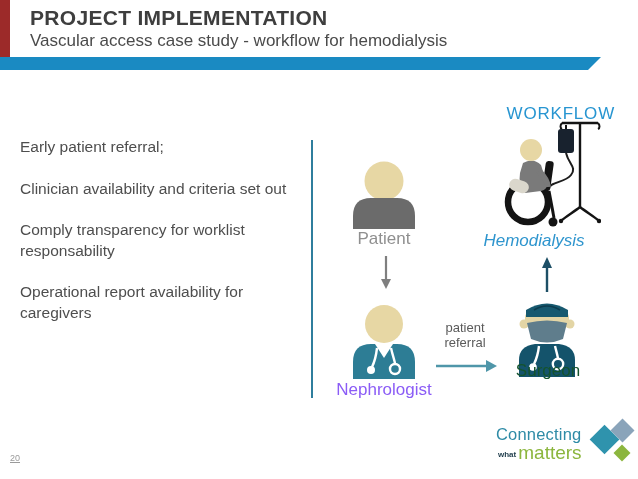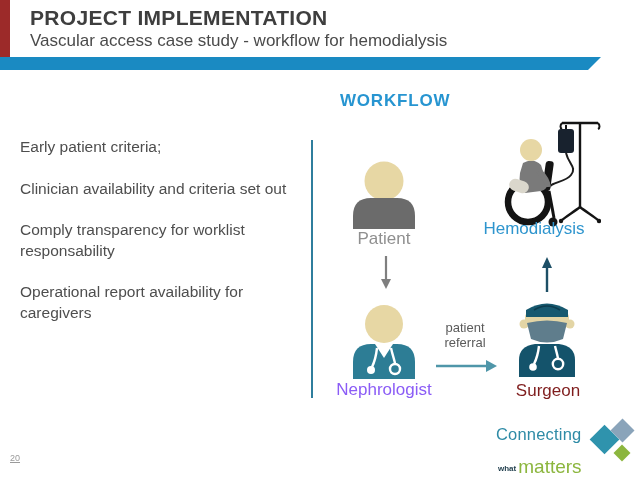--- a/index.html
+++ b/index.html
@@ -18,55 +18,55 @@
 
   
   .goals-heading{left:20px;top:104px;width:278px;text-align:center;
     font-size:17px;font-weight:bold;color:#2795d1;letter-spacing:.8px;}
   .goals-list{left:20px;top:137px;width:282px;}
   .goals-list p{margin:0 0 21px 0;font-size:15.5px;line-height:20.5px;color:#4e4e4e;}
 
   .divider{left:311px;top:140px;width:2px;height:258px;background:#2f7e9d;}
 
   
-  .workflow-heading{left:340px;top:91px;width:275px;text-align:left;
-    font-size:17px;font-weight:bold;color:#2795d1;letter-spacing:.8px;}
+  .workflow-heading{left:340px;top:104px;width:275px;text-align:right;
+    font-size:17px;font-weight:normal;color:#2795d1;letter-spacing:.8px;}
   .node-label{font-size:17px;text-align:center;white-space:nowrap;}
   .lbl-patient{left:344px;top:229px;width:80px;color:#8f8f8f;}
-  .lbl-hemo{left:478px;top:219px;width:112px;color:#2e95ce;}
+  .lbl-hemo{left:478px;top:231px;width:112px;color:#2e95ce;font-style:italic;}
   .lbl-neph{left:325px;top:380px;width:118px;color:#8b5cf6;}
-  .lbl-surg{left:506px;top:381px;width:84px;color:#7f1d1d;}
+  .lbl-surg{left:506px;top:361px;width:84px;color:#14532d;}
   .edge-label{left:432px;top:320px;width:66px;text-align:center;
     font-size:13px;line-height:15px;color:#5a5a5a;}
 
   
   .logo-text{left:496px;top:426px;line-height:1;}
   .logo-top{font-size:16.5px;color:#2e8ba6;letter-spacing:.2px;}
-  .logo-bottom{display:flex;align-items:flex-end;margin-top:14px;}
+  .logo-bottom{display:flex;align-items:flex-end;margin-top:0;}
   .logo-small{font-size:8px;font-weight:bold;color:#1d3b4a;margin:0 2px 3px 2px;}
   .logo-matters{font-size:19px;color:#8cb63e;}
   .diamond{position:absolute;}
   .d-steel{left:614px;top:422px;width:17px;height:17px;background:#8aa4ba;transform:rotate(45deg);}
   .d-teal{left:594px;top:429px;width:21px;height:21px;background:#2f93ad;transform:rotate(45deg);}
   .d-green{left:616px;top:447px;width:12px;height:12px;background:#8cb63e;transform:rotate(45deg);}
 
   .page-number{left:10px;top:453px;font-size:9px;color:#9a9a9a;text-decoration:underline;}
 </style>
 </head>
 <body>
 
 <div class="slide">
 
   <div class="abs accent-bar"></div>
   <div class="abs title">PROJECT IMPLEMENTATION</div>
   <div class="abs subtitle">Vascular access case study - workflow for hemodialysis</div>
   <div class="abs blue-bar"></div>
 
   <div class="abs goals-list">
-    <p>Early patient criteria;</p>
+    <p>Early patient referral;</p>
     <p>Clinician availability and criteria set out</p>
     <p>Comply transparency for worklist responsability</p>
     <p>Operational report availability for caregivers</p>
   </div>
 
   <div class="abs divider"></div>
 
   <div class="abs workflow-heading">WORKFLOW</div>
 
   <svg class="abs" style="left:350px;top:159px;" width="68" height="70" viewBox="0 0 68 70">

